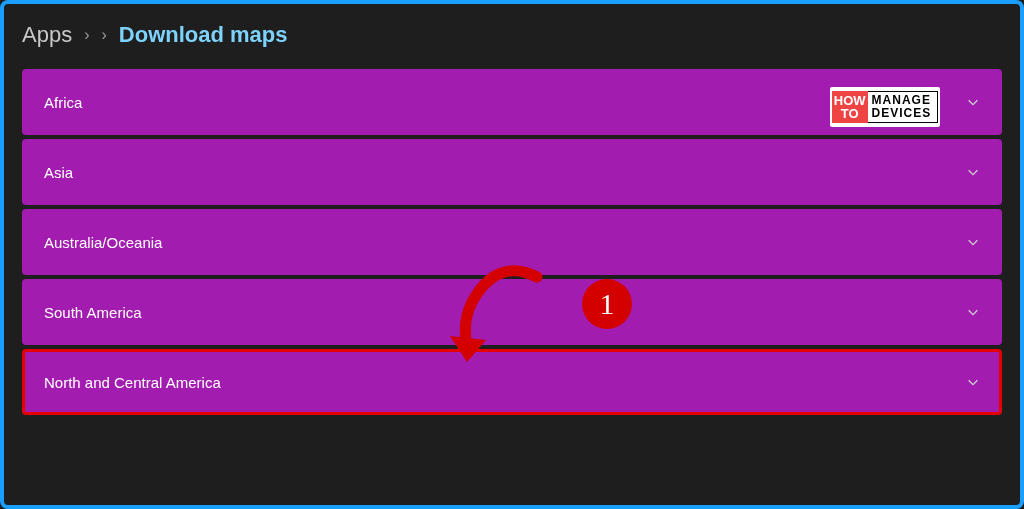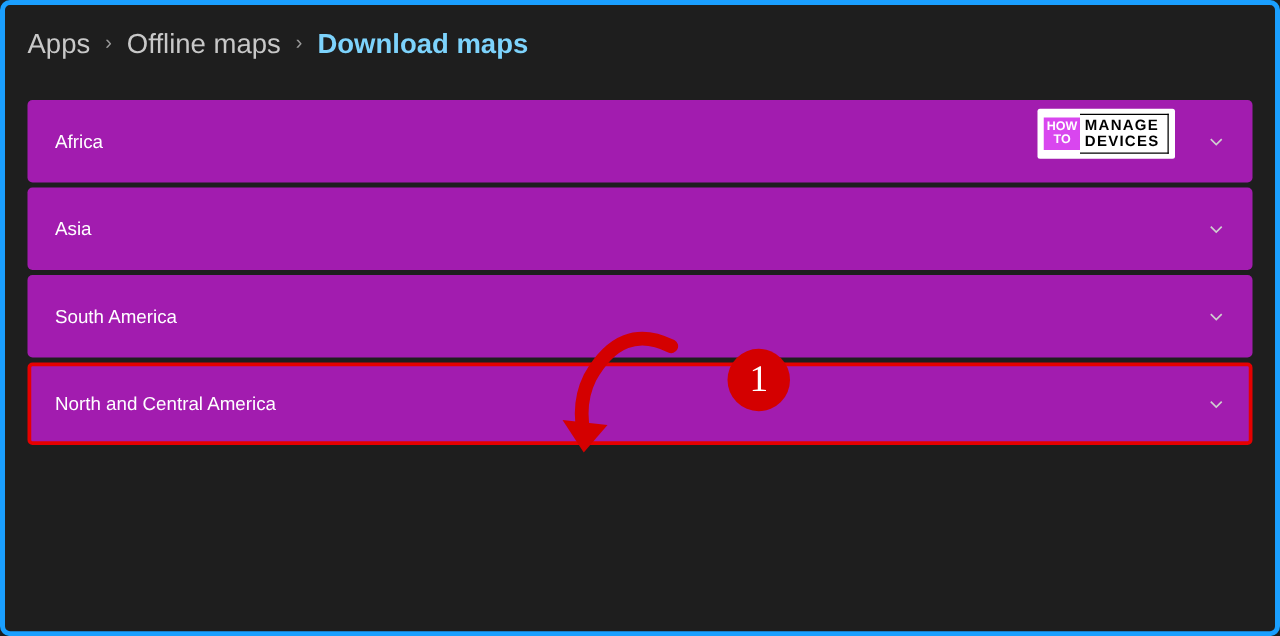--- a/index.html
+++ b/index.html
@@ -20,21 +20,21 @@
     .content {
       padding: 12px 18px;
     }
     .breadcrumb {
       display: flex;
       align-items: center;
       gap: 12px;
       color: #c8c8c8;
       font-size: 22px;
       font-weight: 400;
-      margin-bottom: 32px;
+      margin-bottom: 21px;
       margin-top: 6px;
     }
     .breadcrumb .current {
       color: #7dd3fc;
       font-weight: 600;
     }
     .breadcrumb .sep {
       color: #9a9a9a;
       font-size: 16px;
     }
@@ -83,24 +83,24 @@
       background: #ffffff;
       display: flex;
       align-items: center;
       justify-content: center;
       font-size: 10px;
       color: #000;
       border-radius: 2px;
       z-index: 5;
     }
     .watermark .wm-left {
-      background: #d946ef;
+      background: #ef4444;
       color: #ffffff;
       font-weight: 700;
-      font-size: 10px;
+      font-size: 13px;
       padding: 3px 2px;
       line-height: 1;
       text-align: center;
     }
     .watermark .wm-right {
       font-family: Liberation Sans, sans-serif;
       font-weight: 900;
       font-size: 12px;
       letter-spacing: 1px;
       line-height: 1.1;
@@ -134,21 +134,20 @@
       pointer-events: none;
     }
   </style>
 </head>
 <body>
 
 <div class="content">
   <div class="breadcrumb">
     <span>Apps</span>
     <span class="sep">›</span>
-    <span>Offline maps</span>
     <span class="sep">›</span>
     <span class="current">Download maps</span>
   </div>
 
   <div class="list">
     <div class="list-item">
       <span>Africa</span>
       <span class="chevron-down">
         <svg viewBox="0 0 16 16">
             <polyline points="3,6 8,11 13,6"></polyline>
@@ -158,20 +157,28 @@
 
     <div class="list-item">
       <span>Asia</span>
       <span class="chevron-down">
         <svg viewBox="0 0 16 16">
             <polyline points="3,6 8,11 13,6"></polyline>
           </svg>
       </span>
     </div>
 
+    <div class="list-item">
+      <span>Australia/Oceania</span>
+      <span class="chevron-down">
+        <svg viewBox="0 0 16 16">
+            <polyline points="3,6 8,11 13,6"></polyline>
+          </svg>
+      </span>
+    </div>
 
 
     <div class="list-item">
       <span>South America</span>
       <span class="chevron-down">
         <svg viewBox="0 0 16 16">
             <polyline points="3,6 8,11 13,6"></polyline>
           </svg>
       </span>
     </div>

